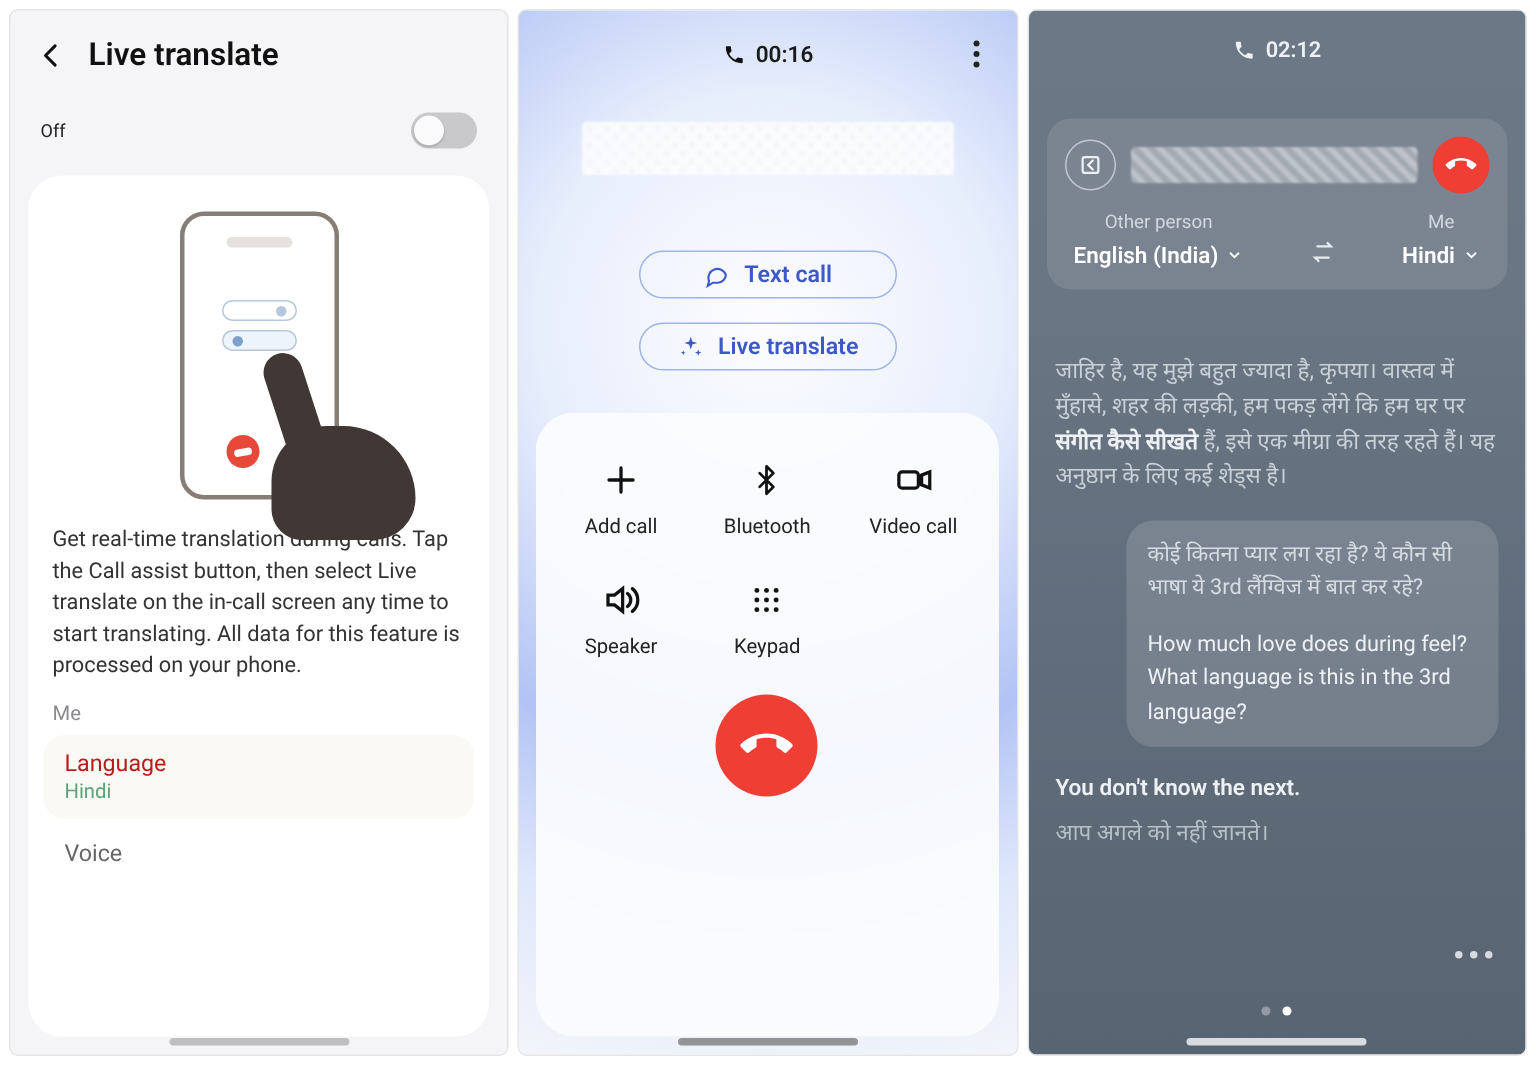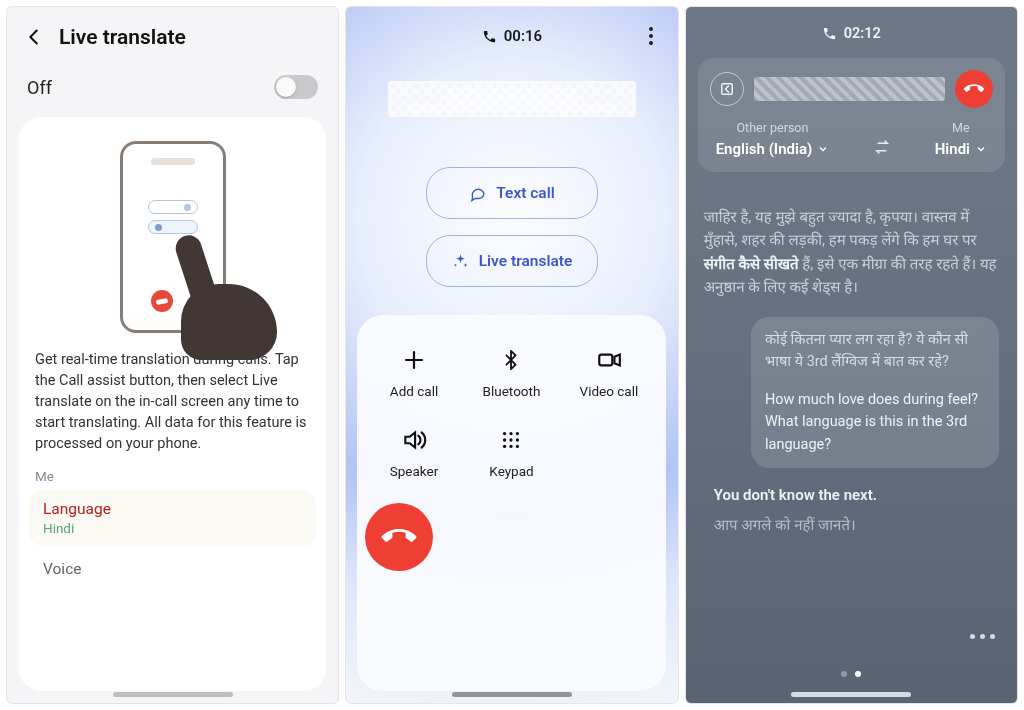--- a/index.html
+++ b/index.html
@@ -26,21 +26,21 @@
   .p1-header {
     display: flex; align-items: center; gap: 14px;
     padding: 18px 16px 16px 16px;
   }
   .p1-header .back { width: 22px; height: 22px; display:flex; align-items:center; justify-content:center; }
   .p1-title { font-size: 21px; font-weight: 600; color: #111; }
   .p1-offrow {
     display:flex; align-items:center; justify-content:space-between;
     padding: 10px 20px 18px 20px;
   }
-  .p1-off-label { font-size: 18px; color:#222; }
+  .p1-off-label { font-size: 12px; color:#222; }
   .toggle {
     width: 44px; height: 24px; border-radius: 14px; background:#c9c9cc;
     position: relative;
   }
   .toggle::after {
     content:""; position:absolute; left:2px; top:2px;
     width:20px; height:20px; border-radius:50%; background:#fafafa;
     box-shadow:0 1px 2px rgba(0,0,0,.2);
   }
 
@@ -124,31 +124,31 @@
     width: 248px; height: 36px;
     background:
       repeating-linear-gradient(45deg, #d6d6d9 0 4px, #f2f2f4 4px 8px),
       repeating-linear-gradient(-45deg, #d6d6d9 0 4px, #f2f2f4 4px 8px);
     background-blend-mode: screen;
     border-radius:3px; filter:blur(0.6px);
     opacity:.85;
   }
   .pill-btn{
     display:flex; align-items:center; justify-content:center; gap:10px;
-    height:52px; border-radius:24px;
+    height:32px; border-radius:24px;
     border:1.5px solid #9fb3ea; color:#3c58c9;
     font-size:15.5px; font-weight:600;
     margin:0 auto; width:172px;
   }
   .pill-btn svg{width:17px;height:17px;}
   .pill-wrap{margin-top:50px; display:flex; flex-direction:column; gap:16px; align-items:center;}
   .grid-card{
     margin:28px 12px 12px 11px; background:rgba(251,252,254,.92);
     border-radius:26px; padding:22px 8px 26px 8px; flex:1;
-    display:flex; flex-direction:column; 
+    display:flex; flex-direction:column; align-items:center;
     backdrop-filter: blur(2px);
   }
   .grid6{
     display:grid; grid-template-columns:repeat(3,1fr); grid-template-rows:repeat(2,auto);
     width:100%;
   }
   .gbtn{
     display:flex; flex-direction:column; align-items:center; gap:10px;
     padding:10px 4px 18px 4px;
   }
@@ -157,30 +157,30 @@
   .hangup{
     margin-top:6px; width:68px;height:68px;border-radius:50%;
     background:#ef3e33; display:flex;align-items:center;justify-content:center;
   }
   .hangup svg{width:34px;height:34px;color:#fff;transform:rotate(135deg);}
   .home-ind2{background:#939398;}
 
   
   .p3{
     background: linear-gradient(#6d7886 0%, #6b7684 25%, #616d7c 60%, #586471 100%);
-    color:#e8ecef; display:flex; flex-direction:column; position:relative;
+    color:#e8ecef; display:flex; flex-direction:column; position:relative;gap:21px;
   }
   .p3-top{
     display:flex; align-items:center; justify-content:center;
     padding:18px 14px 10px 14px; color:#eef1f4;
     font-size:14.5px; font-weight:600; gap:7px;
   }
   .p3-top svg{width:15px;height:15px;}
   .p3-header{
-    margin:6px 12px 12px 12px; background:rgba(255,255,255,.10);
+    margin:6px 12px 0 12px; background:rgba(255,255,255,.10);
     border-radius:16px; padding:12px 12px 14px 12px;
   }
   .p3-header-row1{ display:flex; align-items:center; gap:10px; }
   .back-round{
     width:34px;height:34px;border:1.5px solid rgba(255,255,255,.55); border-radius:50%;
     display:flex;align-items:center;justify-content:center; color:#eef1f4; flex:none;
   }
   .blur-name3{
     flex:1; height:24px; border-radius:3px;
     background:
@@ -205,21 +205,21 @@
     flex:1; overflow:hidden; padding:22px 18px 10px 18px; font-size:15px; line-height:1.55;
   }
   .other-block{color:#c9d0d6; margin-bottom:18px;}
   .other-block .bold{font-weight:700;color:#eef1f4;}
   .me-bubble{
     margin-left:auto; width:248px; background:rgba(255,255,255,.14);
     border-radius:18px; padding:12px 14px; font-size:14.5px;
     color:#eef1f4; margin-bottom:16px;
   }
   .me-bubble .src{color:#d7dce1; margin-bottom:15px;}
-  .you-block{color:#eef1f4; font-weight:600;margin-left:10px;}
+  .you-block{color:#eef1f4; font-weight:600;}
   .you-block .sub{font-weight:400;color:#b7bfc7; margin-top:6px;}
   .dots-ellipsis{
     position:absolute; right:22px; bottom:64px; display:flex; gap:5px;
   }
   .dots-ellipsis span{width:5px;height:5px;border-radius:50%;background:#d7dbe0;}
   .pager{
     position:absolute; bottom:26px; left:50%; transform:translateX(-50%);
     display:flex; gap:8px; align-items:center;
   }
   .pager span{width:6px;height:6px;border-radius:50%;background:rgba(255,255,255,.35);}

